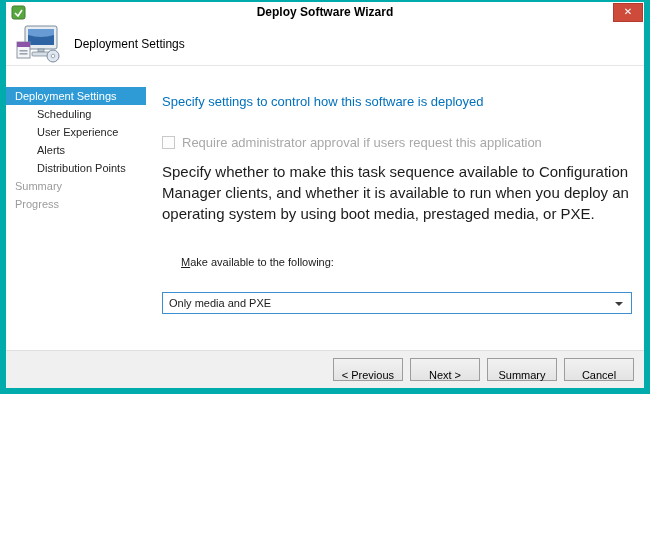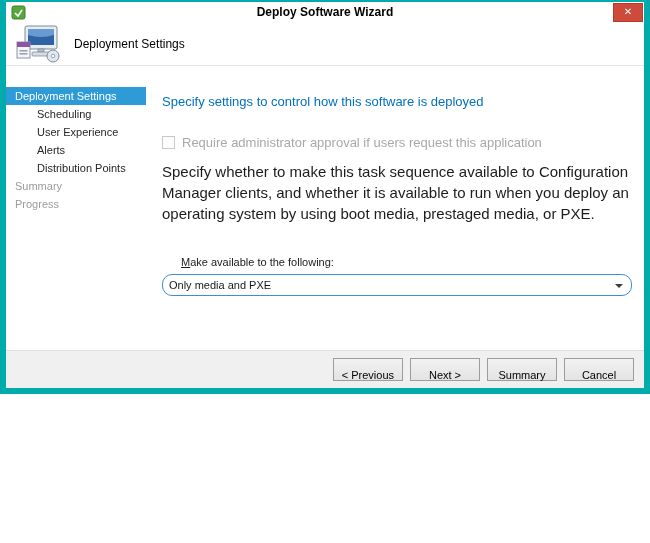--- a/index.html
+++ b/index.html
@@ -131,21 +131,21 @@
     border-right: 4px solid transparent;
     border-top: 4px solid #3c3c3c;
   }
   .combo.disabled {
     border-color: #D9D9D9;
     background: #FCFCFC;
     color: #9D9D9D;
   }
   .combo.disabled .arrow { border-top-color: #B9B9B9; }
   .combo.focused { border-color: #3D8ED3; }
-  .combo.full { width: 100%; margin-top: 4px; border-radius: 10px; }
+  .combo.full { width: 100%; margin-top: 22px; }
 
   .cb-row { margin-top: 26px; display: flex; align-items: center; }
   .checkbox {
     width: 13px; height: 13px;
     box-sizing: border-box;
     border: 1px solid #C9C9C9;
     background: #FDFDFD;
     flex: 0 0 auto;
   }
   .cb-label { margin-left: 7px; font-size: 13px; color: #A8A8A8; }

